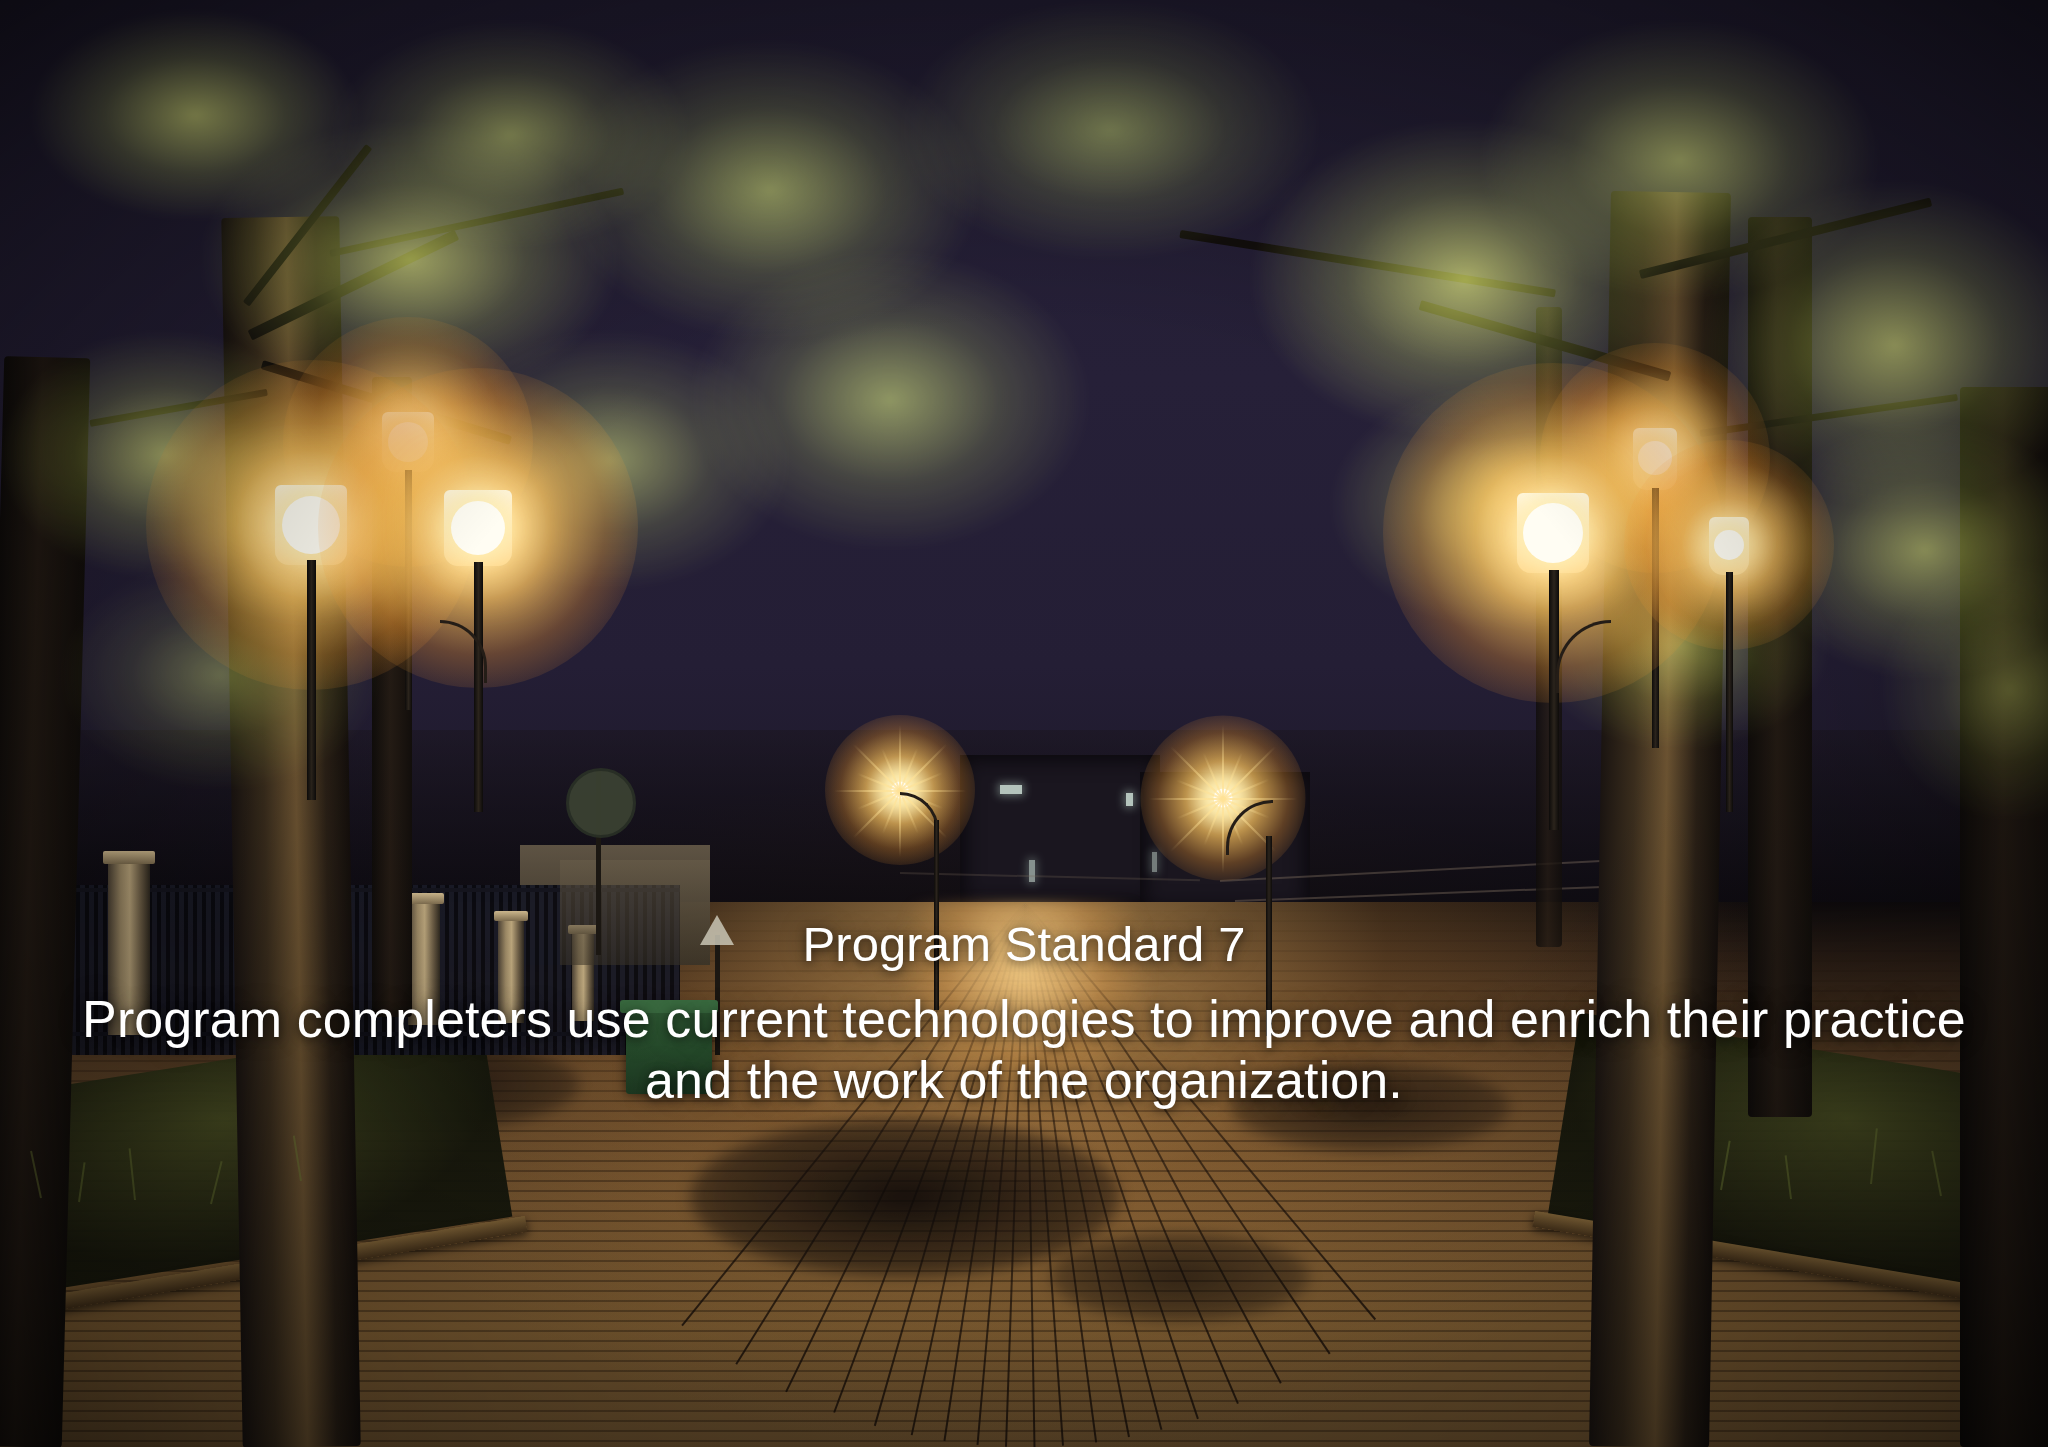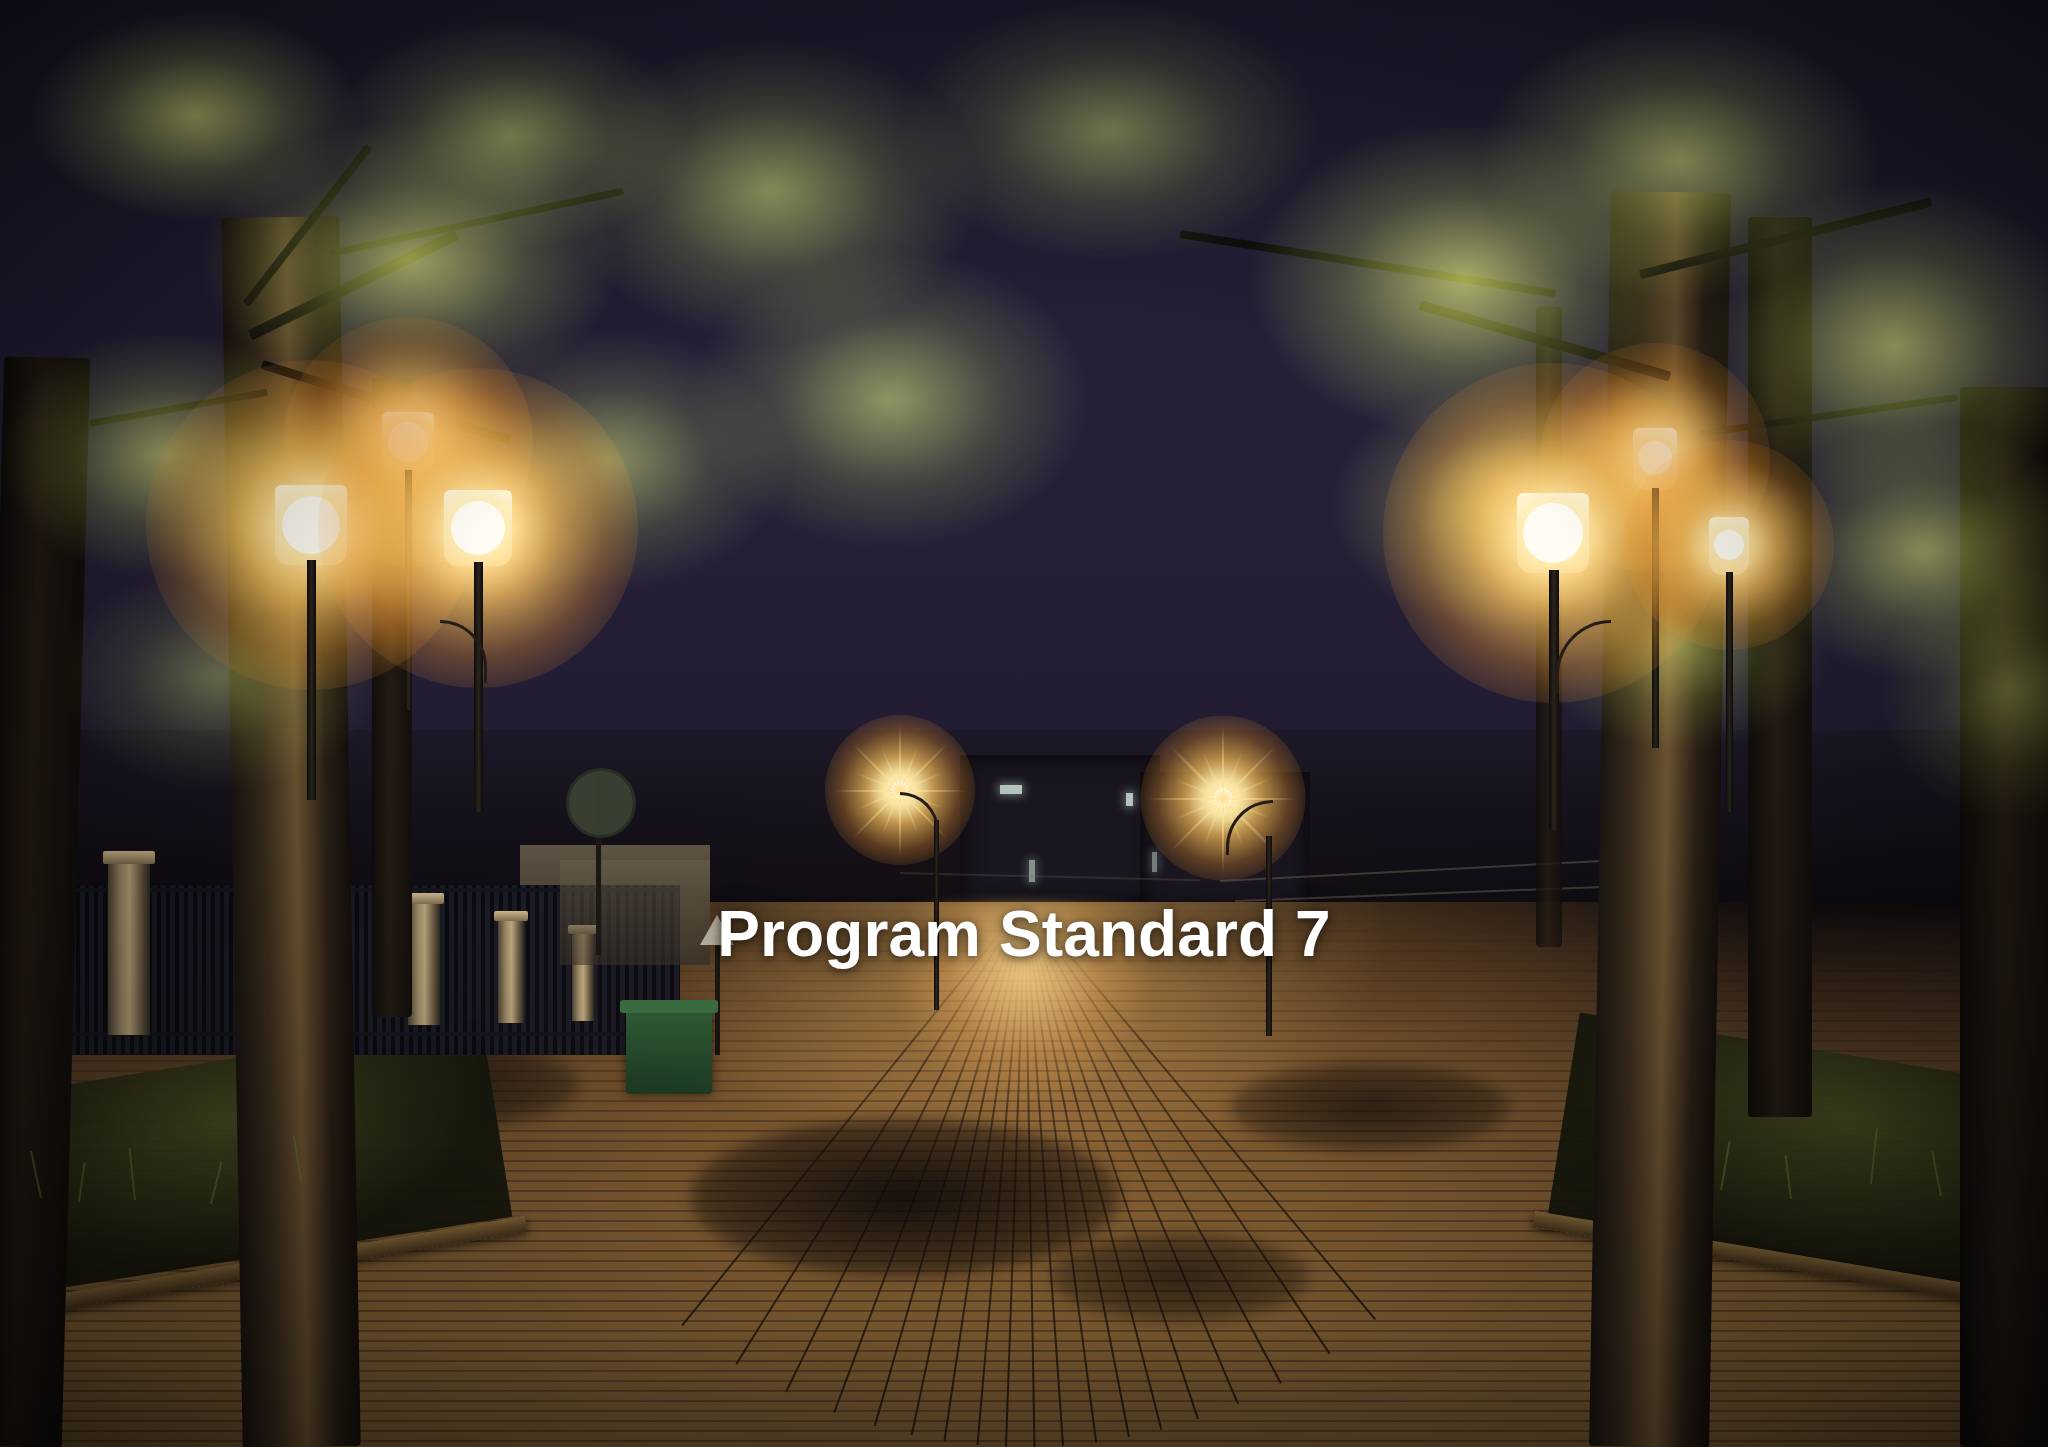--- a/index.html
+++ b/index.html
@@ -215,23 +215,23 @@
     left:0; right:0;
     top:900px;
     text-align:center;
     color:#ffffff;
     padding:0 40px;
     box-sizing:border-box;
     text-shadow:0 2px 10px rgba(0,0,0,.62), 0 0 26px rgba(0,0,0,.42);
     z-index:40;
   }
   .caption h1{
-    margin:0;
-    font-size:64px;
-    font-weight:700;
+    margin:18px;
+    font-size:49px;
+    font-weight:400;
     line-height:1.08;
     letter-spacing:.1px;
   }
   .caption p{
     margin:2px 0 0 0;
     font-size:52px;
     font-weight:400;
     line-height:1.18;
     letter-spacing:.1px;
   }
@@ -455,15 +455,16 @@
   <div class="grass-tuft" style="left:300px;top:1135px;height:46px;transform:rotate(-9deg);"></div>
   <div class="grass-tuft" style="left:1720px;top:1140px;height:50px;transform:rotate(10deg);"></div>
   <div class="grass-tuft" style="left:1790px;top:1155px;height:44px;transform:rotate(-7deg);"></div>
   <div class="grass-tuft" style="left:1870px;top:1128px;height:56px;transform:rotate(6deg);"></div>
   <div class="grass-tuft" style="left:1940px;top:1150px;height:46px;transform:rotate(-11deg);"></div>
 
   <div class="vignette"></div>
 
   <div class="caption">
     <h1>Program Standard 7</h1>
+    <p>Program completers use current technologies to improve and enrich their practice and the work of the organization.</p>
   </div>
 
 </div>
 
 </body></html>

